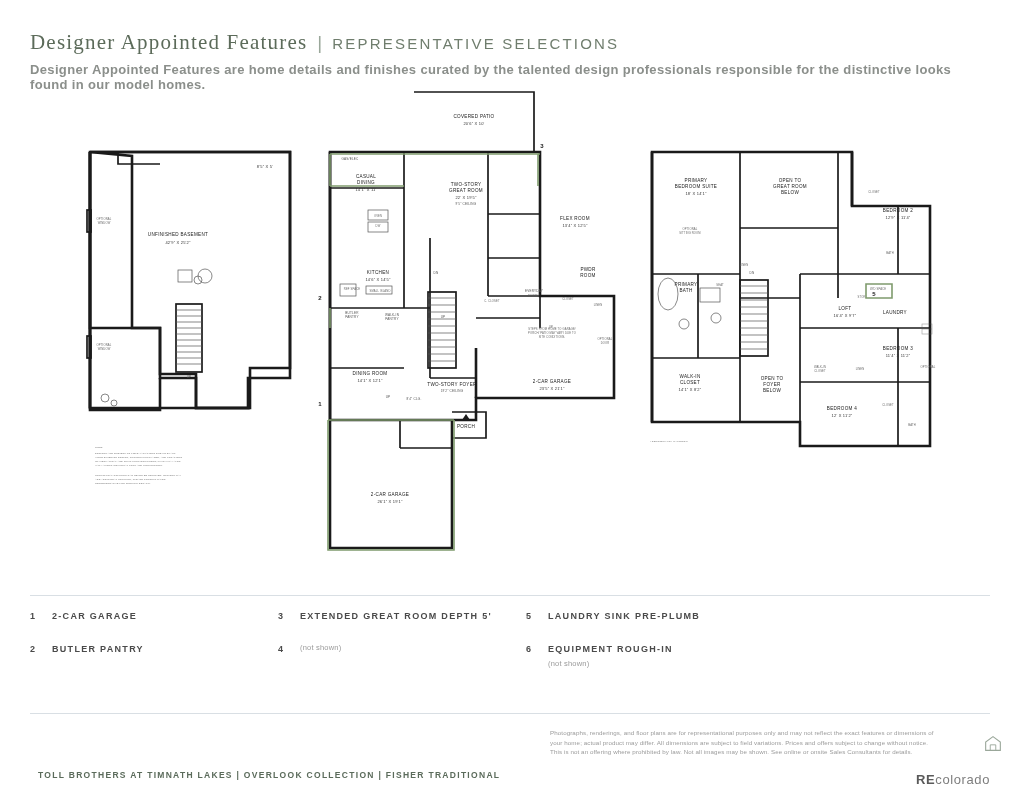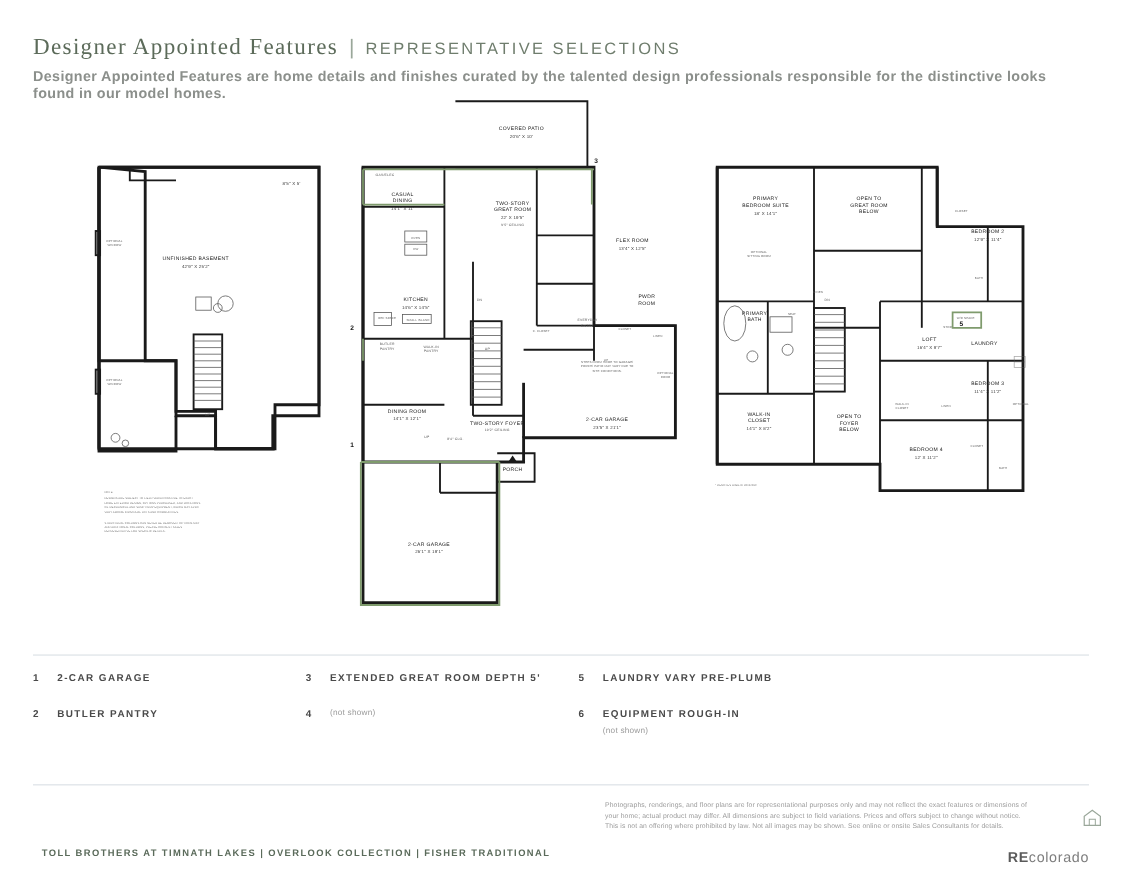--- a/index.html
+++ b/index.html
@@ -407,21 +407,21 @@
         <div class="legend-label">EXTENDED GREAT ROOM DEPTH 5'</div>
       </div>
       <div class="legend-item">
         <span class="legend-num">4</span>
         <div class="legend-note">(not shown)</div>
       </div>
     </div>
     <div class="legend-col c3">
       <div class="legend-item">
         <span class="legend-num">5</span>
-        <div class="legend-label">LAUNDRY VARY PRE-PLUMB</div>
+        <div class="legend-label">LAUNDRY SINK PRE-PLUMB</div>
       </div>
       <div class="legend-item">
         <span class="legend-num">6</span>
         <div class="legend-label">EQUIPMENT ROUGH-IN</div>
         <div class="legend-note">(not shown)</div>
       </div>
     </div>
   </div>
 
   <div class="divider2"></div>

